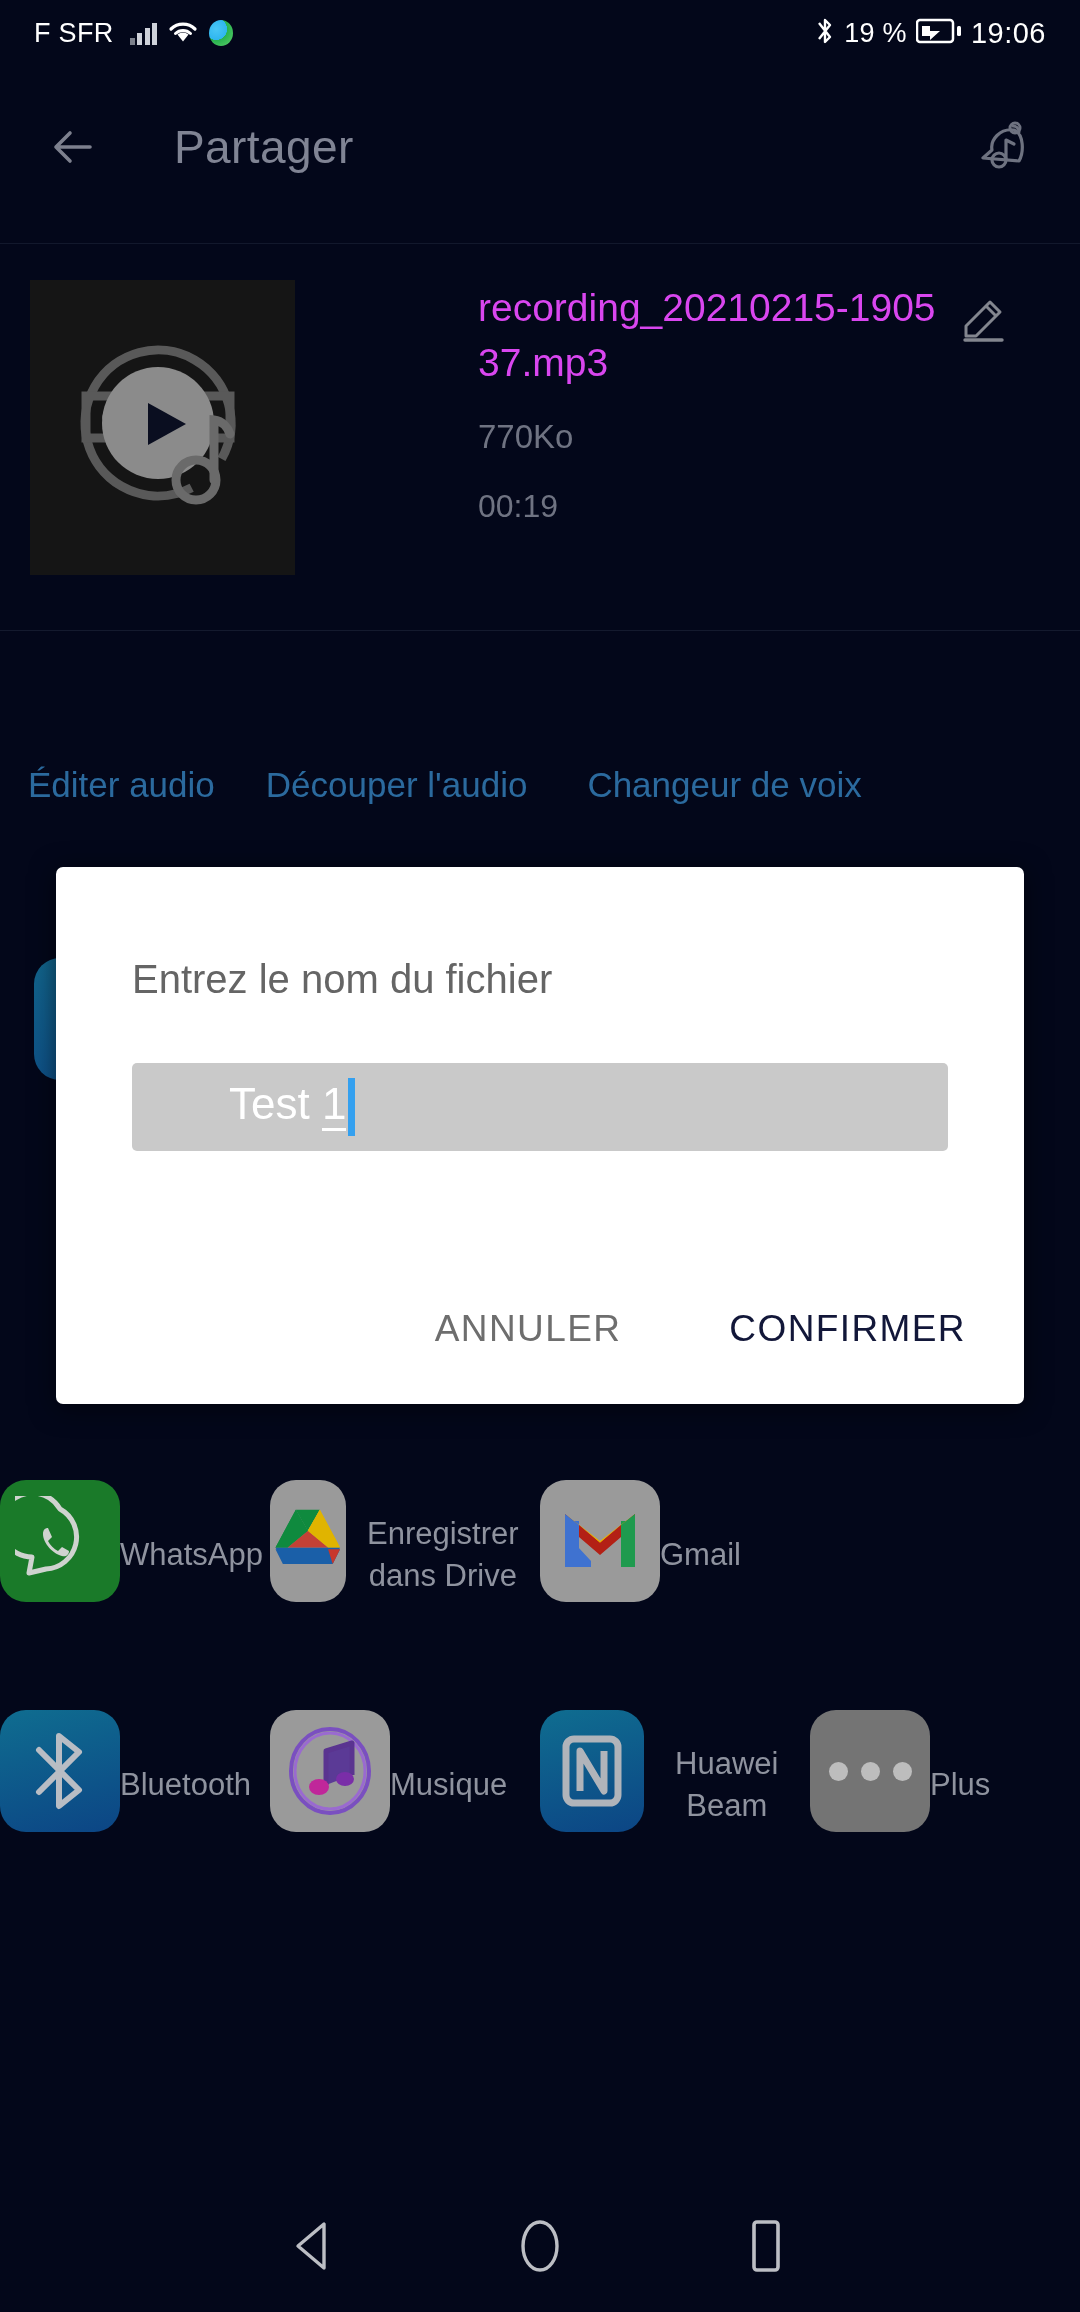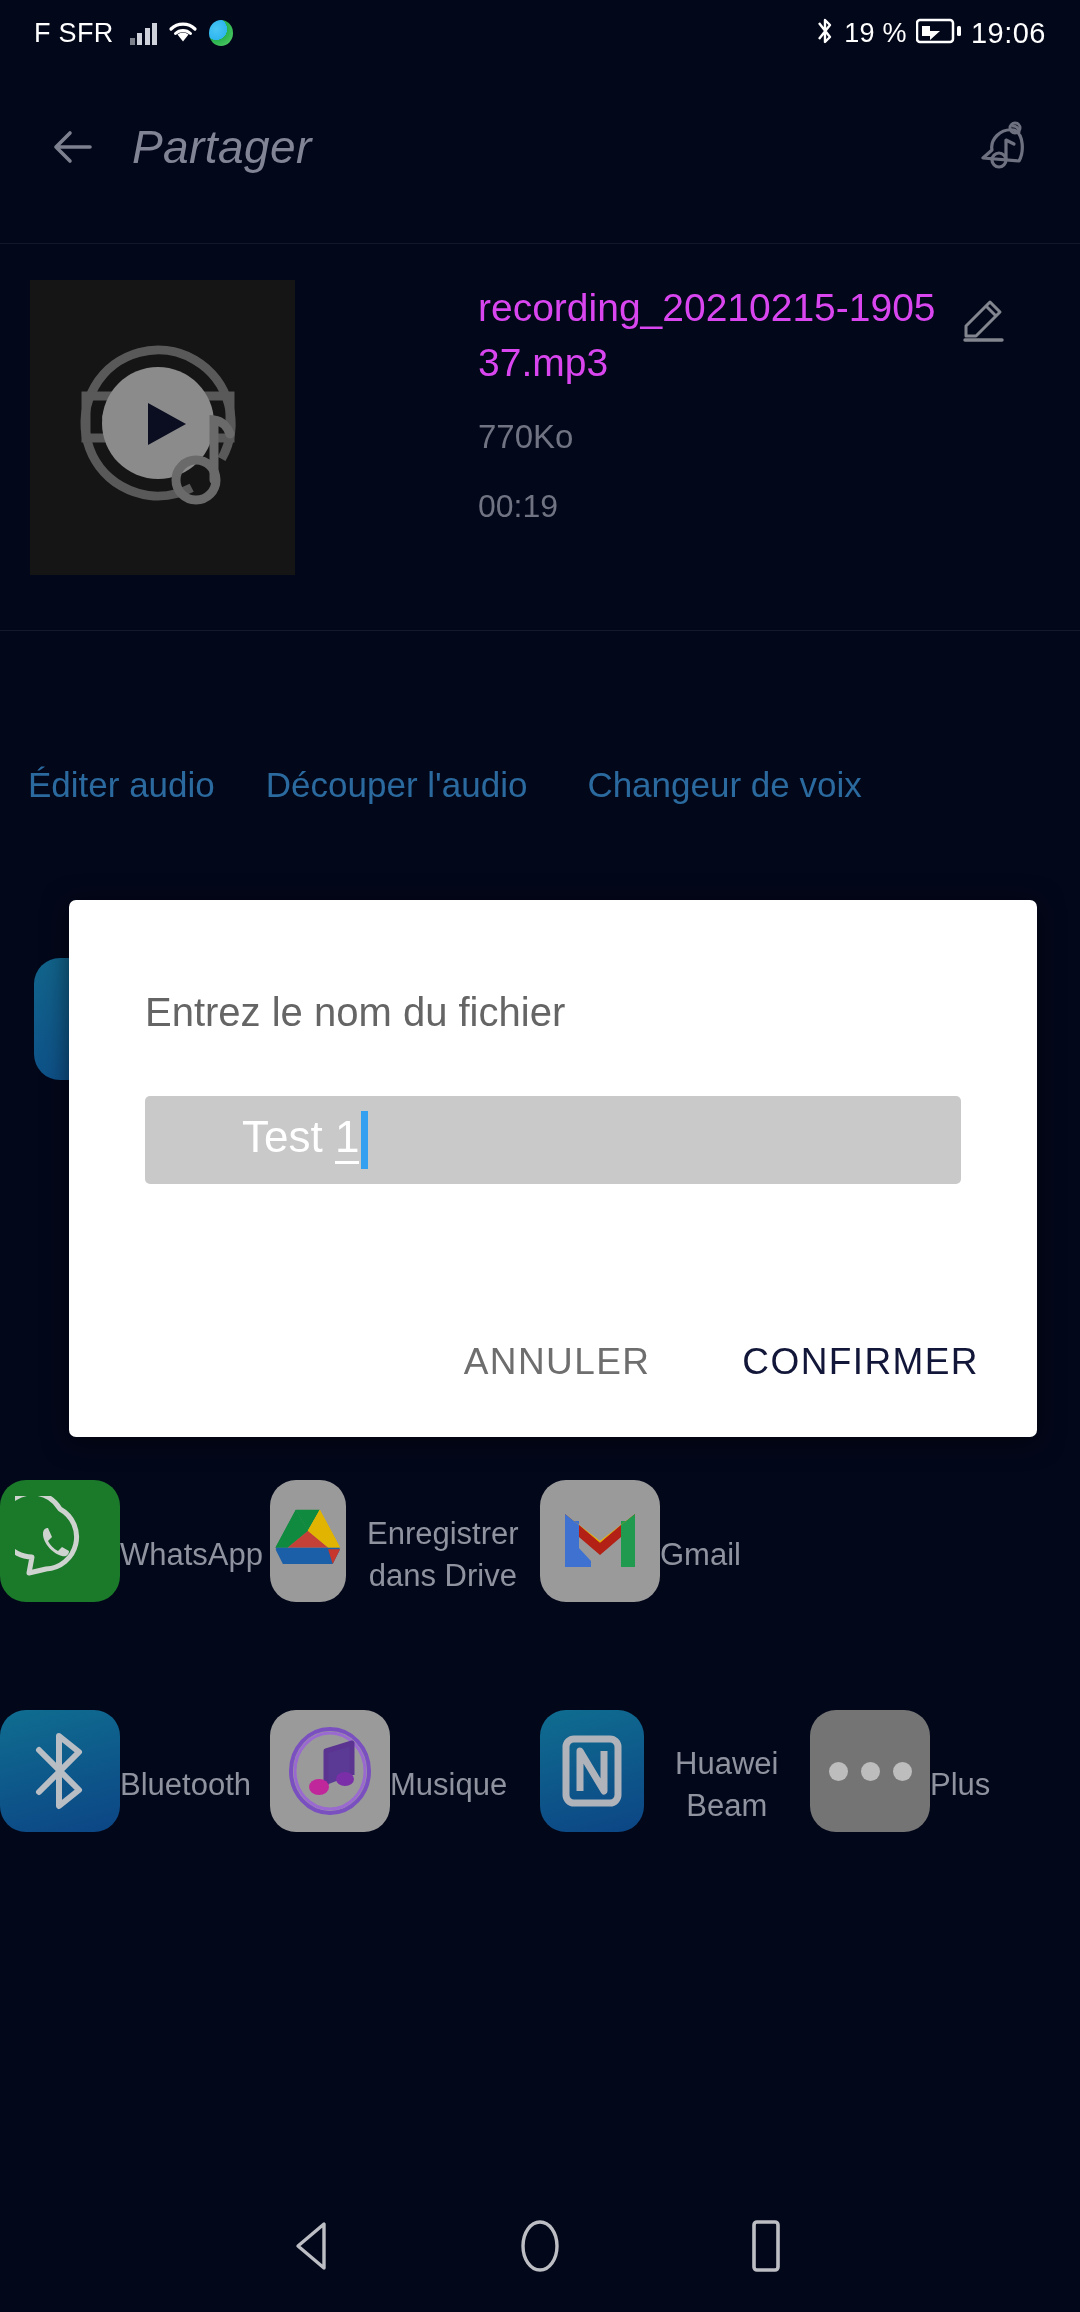--- a/index.html
+++ b/index.html
@@ -42,21 +42,21 @@
 
   
   #app-bar {
     position: absolute; top: 66px; left: 0;
     width: 1080px; height: 162px;
     display: flex; align-items: center;
     padding: 0 46px;
   }
   #back-arrow { width: 56px; height: 56px; }
   #app-title {
-    font-size: 46px; color: #808494; margin-left: 30px; letter-spacing: .4px; font-style: italic;
+    font-size: 46px; color: #808494; margin-left: 72px; letter-spacing: .4px;
   }
   #ringtone-btn { margin-left: auto; width: 62px; height: 62px; }
 
   #divider-top {
     position: absolute; top: 243px; left: 0; width: 1080px; height: 1px;
     background: #12182c;
   }
 
   
   #file-row {
@@ -103,25 +103,24 @@
   
   #behind-icon {
     position: absolute; left: 34px; top: 958px;
     width: 120px; height: 122px; border-radius: 26px;
     background: linear-gradient(160deg,#12658c 0%,#0d4b86 100%);
     display:flex; align-items:center; justify-content:center;
   }
 
   
   #dialog {
-    position: absolute; left: 69px; top: 867px;
+    position: absolute; left: 56px; top: 867px;
     width: 968px; height: 537px;
     background: #ffffff; border-radius: 7px;
     box-shadow: 0 4px 26px rgba(0,0,0,.55);
-    margin-top: 33px;
   }
   #dialog-title {
     position: absolute; left: 76px; top: 90px;
     font-size: 40px; color: #656565;
   }
   #filename-input {
     position: absolute; left: 76px; top: 196px;
     width: 816px; height: 88px;
     background: #c9c9c9; border-radius: 5px;
     display: flex; align-items: center; 
@@ -129,21 +128,21 @@
   #filename-value {
     font-size: 44px; color: #ffffff; position: relative; white-space: pre;
   }
   .composing { border-bottom: 3px solid #ffffff; }
   #text-caret {
     width: 7px; height: 58px; background: #34a0ef; margin-left: 2px; display:inline-block;
     vertical-align: middle;
   }
   #dialog-actions {
     position: absolute; right: 58px; bottom: 42px;
-    display: flex; align-items: flex-end; gap: 0;
+    display: flex; align-items: flex-end; gap: 16px;
   }
   #cancel-button {
     font-size: 37px; color: #6e6e6e; letter-spacing: 1.4px; padding: 12px 14px;
   }
   #confirm-button {
     font-size: 37px; color: #121739; letter-spacing: 1.4px; padding: 12px 0 12px 78px;
   }
 
   
   #share-grid {

